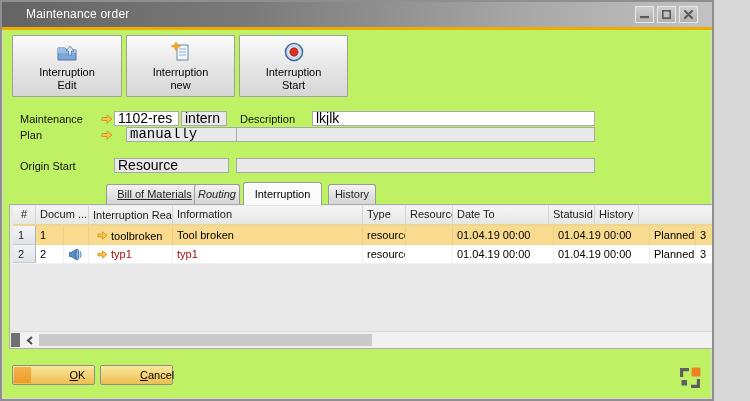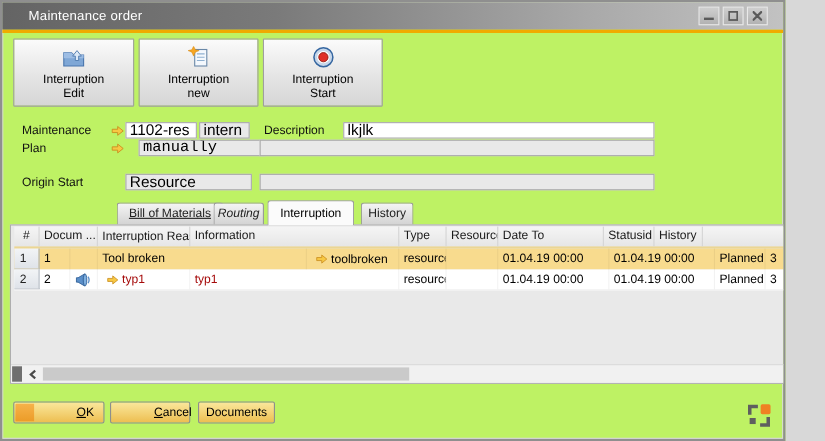--- a/index.html
+++ b/index.html
@@ -177,27 +177,27 @@
         <div class="gcell c-res">Resource</div>
         <div class="gcell c-to">Date To</div>
         <div class="gcell c-status">Statusid</div>
         <div class="gcell c-pers">History</div>
       </div>
 
       <div class="grow drow row-selected">
         <div class="gcell c-num numcell">1</div>
         <div class="gcell c-doc">1</div>
         <div class="gcell c-ico"></div>
-        <div class="gcell c-info">Tool broken</div>
         <div class="gcell c-reason">
           <svg class="reason-arrow" width="11" height="11" viewBox="0 0 12 12">
             <path d="M1 4.5 h5 V2 l5 4 -5 4 V7.5 h-5 z" fill="#f7c843" stroke="#c98c1e" stroke-width="0.8"></path>
           </svg>
           <span>toolbroken</span>
         </div>
+        <div class="gcell c-info">Tool broken</div>
         <div class="gcell c-type">resource</div>
         <div class="gcell c-res"></div>
         <div class="gcell c-from">01.04.19 00:00</div>
         <div class="gcell c-to">01.04.19 00:00</div>
         <div class="gcell c-status">Planned</div>
         <div class="gcell c-pers">3</div>
       </div>
 
       <div class="grow drow row-plain">
         <div class="gcell c-num numcell">2</div>
@@ -241,23 +241,20 @@
     </div>
   </div>
 
   <div class="goldbtn" style="left:10px; width:83px;">
     <div class="okstrip"></div>
     <span class="oklabel"><span class="mnemo">O</span><span>K</span></span>
   </div>
   <div class="goldbtn" style="left:98px; width:73px;padding-left:39px;">
     <span><span class="mnemo">C</span><span>ancel</span></span>
   </div>
-  <div class="goldbtn" style="left:178px; width:70px;">
-    <span>Documents</span>
-  </div>
 
   <svg class="resize-grip" viewBox="0 0 24 24">
     <path d="M2 2 h9 v3.2 H5.2 V11 H2 z" fill="#5f5f5f"></path>
     <rect x="13.5" y="1.5" width="9" height="9" rx="1.5" fill="#ef8123"></rect>
     <rect x="3.5" y="14" width="5.5" height="5.5" fill="#5f5f5f"></rect>
     <path d="M22 22 h-9 v-3.2 h5.8 V13 H22 z" fill="#5f5f5f"></path>
   </svg>
 
 </div>
 

